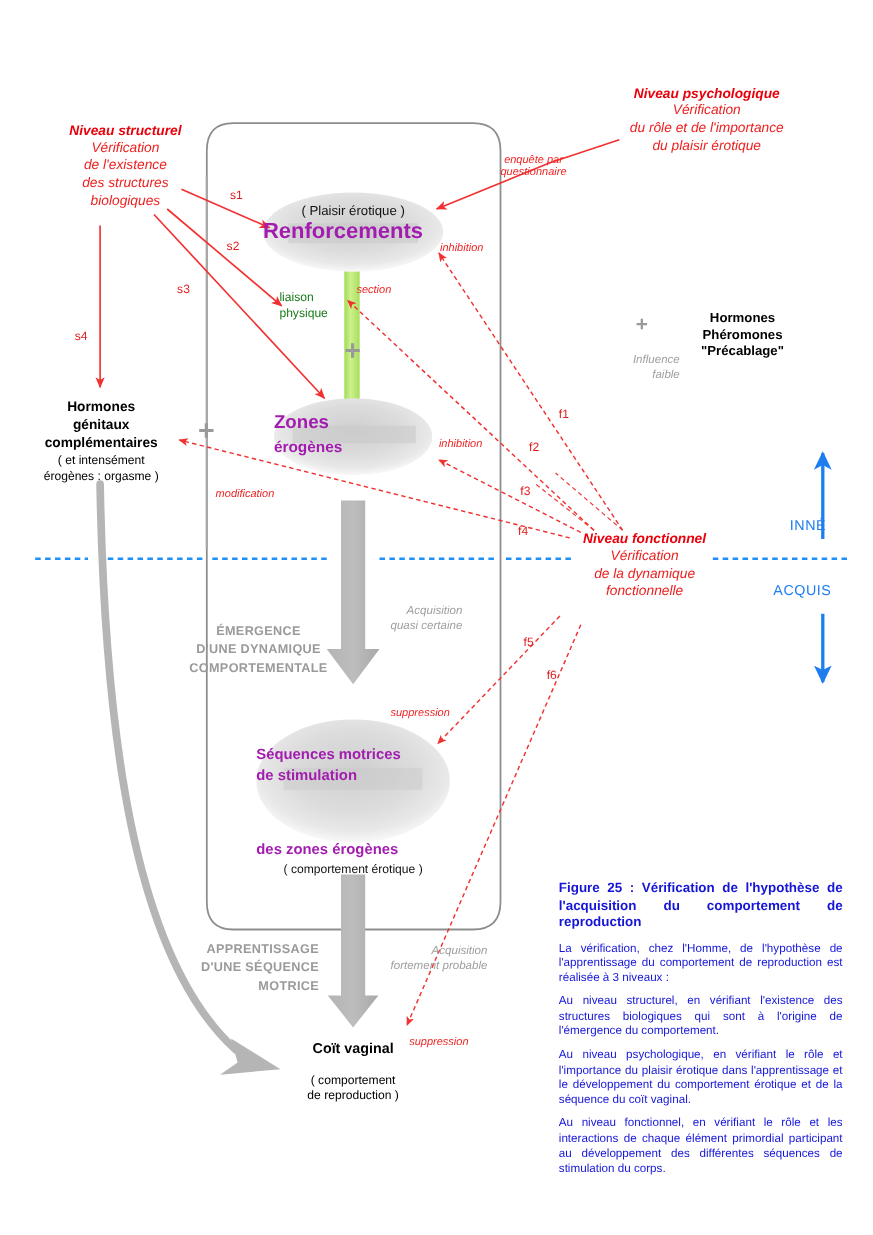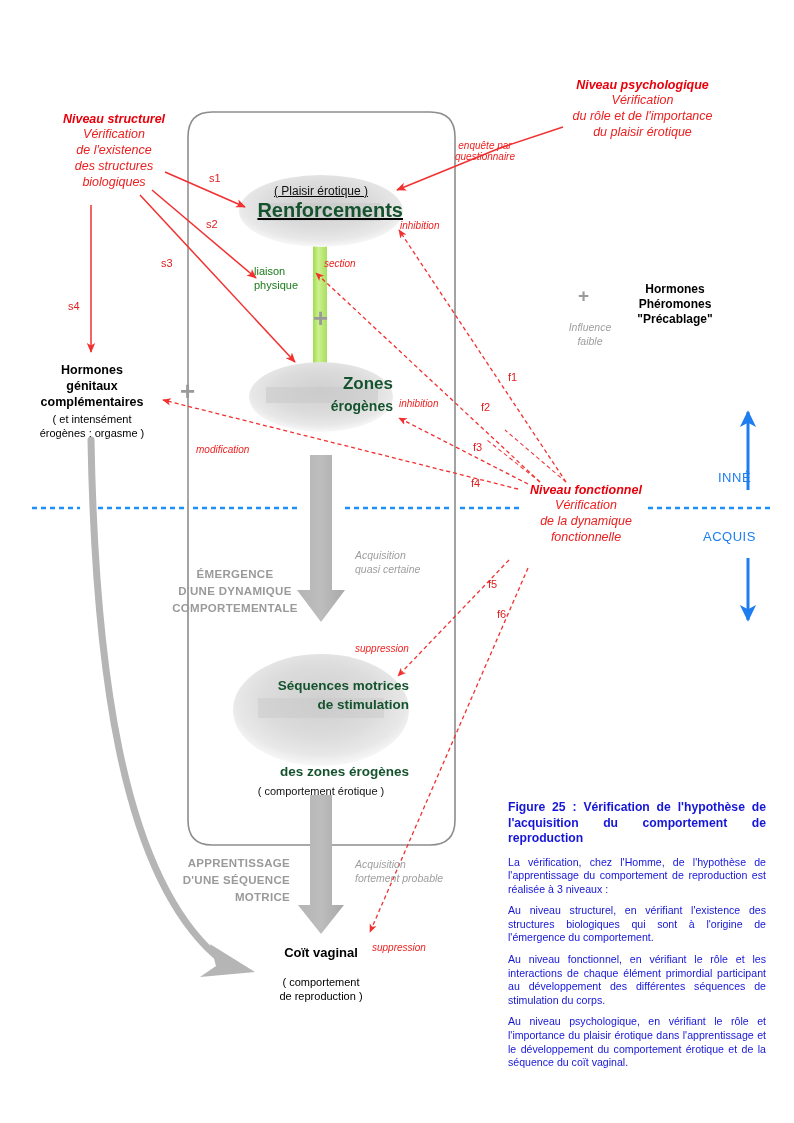--- a/index.html
+++ b/index.html
@@ -47,23 +47,23 @@
     white-space: nowrap;
   }
   .red-lbl {
     color: #e02020;
     font-size: 11px;
     white-space: nowrap;
   }
 
   
   .node-title {
-    color: #14532d;
-    font-weight: bold;
-    text-align: right;
+    color: #a21caf;
+    font-weight: bold;
+    text-align: left;
     white-space: nowrap;
   }
   .node-sub {
     color: #111111;
     text-align: center;
     white-space: nowrap;
   }
 
   .black-bold {
     color: #000000;
@@ -93,20 +93,21 @@
     line-height: 17px;
     letter-spacing: 0.3px;
     white-space: nowrap;
   }
   .gray-ital {
     color: #9e9e9e;
     font-style: italic;
     font-size: 10.5px;
     line-height: 14px;
     white-space: nowrap;
+    text-align: right;
   }
   .gray-plus {
     color: #9a9a9a;
     font-weight: bold;
     font-size: 26px;
     line-height: 26px;
   }
   .blue-caps {
     color: #1e7ef0;
     font-weight: normal;
@@ -263,21 +264,21 @@
 
   <div class="txt red-lbl" style="left:209px; top:172px;text-align:right;">s1</div>
   <div class="txt red-lbl" style="left:206px; top:218px;">s2</div>
   <div class="txt red-lbl" style="left:161px; top:257px;">s3</div>
   <div class="txt red-lbl" style="left:68px; top:300px;">s4</div>
 
   <div class="txt red-lbl" style="left:508px; top:371px;">f1</div>
   <div class="txt red-lbl" style="left:481px; top:401px;">f2</div>
   <div class="txt red-lbl" style="left:473px; top:441px;">f3</div>
   <div class="txt red-lbl" style="left:471px; top:477px;">f4</div>
-  <div class="txt red-lbl" style="left:476px; top:578px;margin-left:12px;">f5</div>
+  <div class="txt red-lbl" style="left:476px; top:578px;">f5</div>
   <div class="txt red-lbl" style="left:497px; top:608px;">f6</div>
 
   <div class="txt" style="left:430px; top:140px; width:110px; text-align:center;">
     <div class="red-small">enquête par</div>
     <div class="red-small">questionnaire</div>
   </div>
 
   <div class="txt red-small" style="left:400px; top:220px;">inhibition</div>
 
   <div class="txt red-small" style="left:324px; top:258px;">section</div>
@@ -294,21 +295,21 @@
   <div class="txt" style="left:578px; top:285px; color:#9a9a9a; font-weight:bold; font-size:19px;">+</div>
 
   <div class="txt red-small" style="left:399px; top:398px;">inhibition</div>
 
   <div class="txt red-small" style="left:196px; top:444px;">modification</div>
 
   <div class="txt red-small" style="left:355px; top:643px;">suppression</div>
 
   <div class="txt red-small" style="left:372px; top:942px;">suppression</div>
 
-  <div class="txt" style="left:239px; top:184px; width:164px; text-align:center;text-decoration:underline;">
+  <div class="txt" style="left:239px; top:184px; width:164px; text-align:center;">
     <div class="node-sub" style="font-size:12px;">( Plaisir érotique )</div>
     <div class="node-title" style="font-size:20px; margin-top:1px;">Renforcements</div>
   </div>
 
   <div class="txt" style="left:249px; top:372px; width:144px; text-align:center;">
     <div class="node-title" style="font-size:17px; line-height:23px;">Zones</div>
     <div class="node-title" style="font-size:14px; line-height:23px;">érogènes</div>
   </div>
 
   <div class="txt" style="left:233px; top:676px; width:176px; text-align:center;">
@@ -365,17 +366,17 @@
     <div class="gray-ital">fortement probable</div>
   </div>
 
   <div class="txt blue-caps" style="left:718px; top:470px;">INNÉ</div>
   <div class="txt blue-caps" style="left:703px; top:529px;">ACQUIS</div>
 
   <div id="caption">
     <div class="cap-title">Figure 25 : Vérification de l'hypothèse de l'acquisition du comportement de reproduction</div>
     <div class="cap-para">La vérification, chez l'Homme, de l'hypothèse de l'apprentissage du comportement de reproduction est réalisée à 3 niveaux :</div>
     <div class="cap-para">Au niveau structurel, en vérifiant l'existence des structures biologiques qui sont à l'origine de l'émergence du comportement.</div>
+    <div class="cap-para">Au niveau psychologique, en vérifiant le rôle et l'importance du plaisir érotique dans l'apprentissage et le développement du comportement érotique et de la séquence du coït vaginal.</div>
     <div class="cap-para">Au niveau fonctionnel, en vérifiant le rôle et les interactions de chaque élément primordial participant au développement des différentes séquences de stimulation du corps.</div>
-    <div class="cap-para">Au niveau psychologique, en vérifiant le rôle et l'importance du plaisir érotique dans l'apprentissage et le développement du comportement érotique et de la séquence du coït vaginal.</div>
   </div>
 
 </div>
 
 </body></html>

